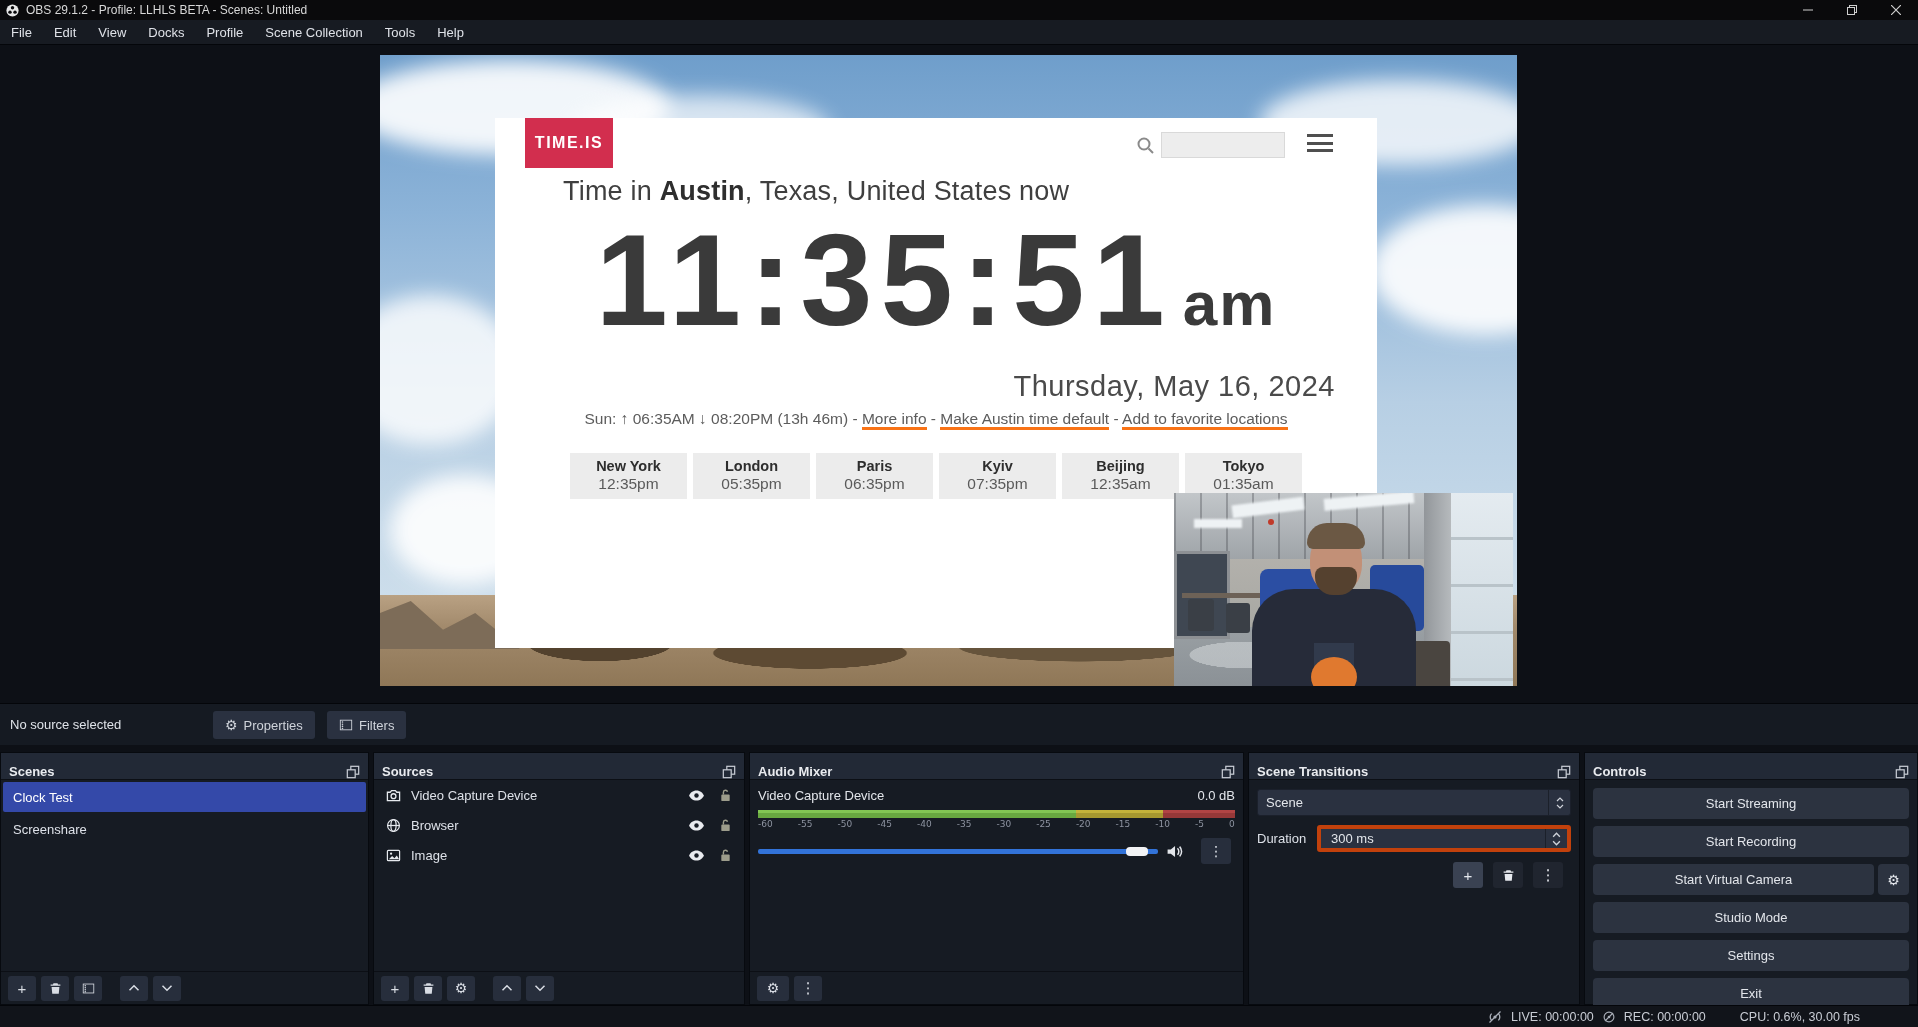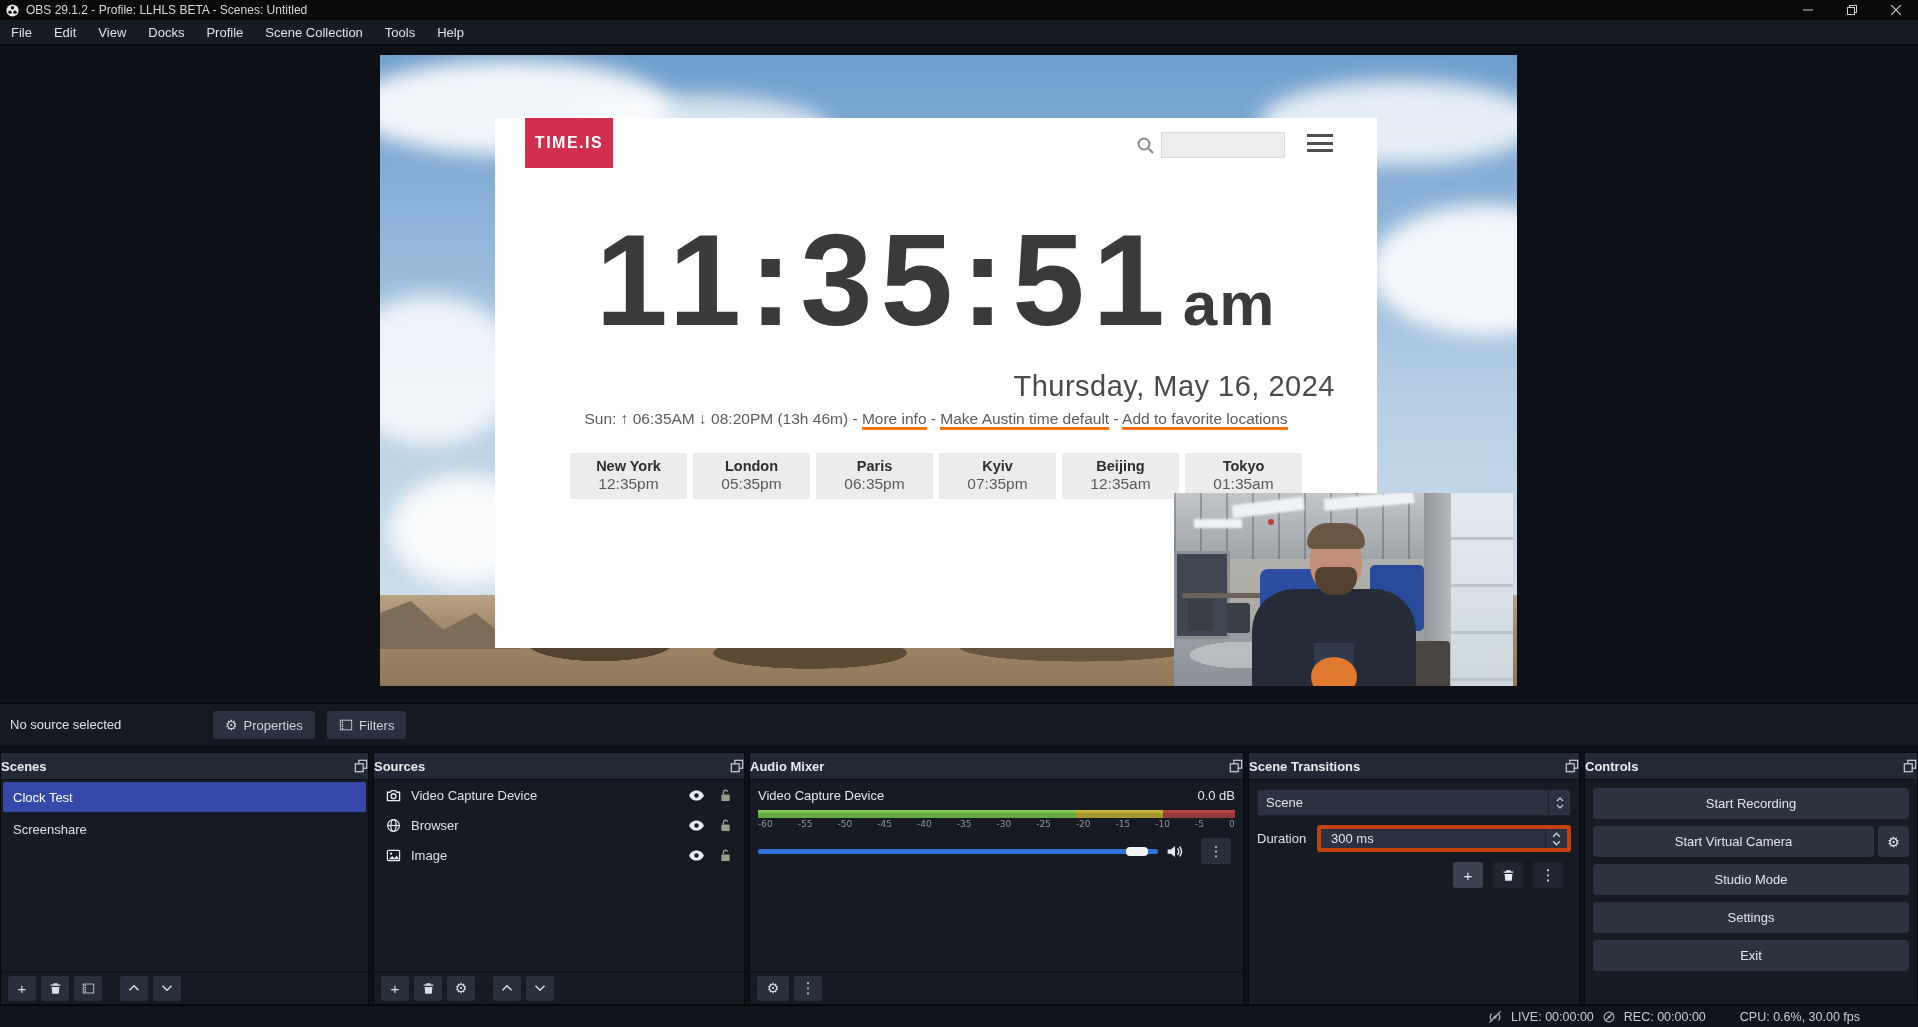--- a/index.html
+++ b/index.html
@@ -102,22 +102,22 @@
   .btn-props { left:213px; }
   .btn-filters { left:327px; }
 
   
   .panel { position:absolute; top:752px; height:253px; background:#161b23; border:1px solid #070a0f; }
   .p-scenes { left:0; width:369px; }
   .p-sources { left:373px; width:372px; }
   .p-mixer { left:749px; width:495px; }
   .p-trans { left:1248px; width:332px; }
   .p-controls { left:1584px; width:334px; }
-  .p-head { height:27px; background:#222936; border-bottom:1px solid #0c0f15; display:flex; align-items:center;
-            padding:0 0; }
+  .p-head { height:27px; background:#222936; border-bottom:1px solid #0c0f15; display:flex; align-items:flex-end;
+            padding:0 8px; }
   .p-title { font-size:13px; font-weight:bold; color:#e9ebef; }
   .p-pop { margin-left:auto; color:#c9cdd5; display:flex; }
 
   .list-item { height:30px; display:flex; align-items:center; padding:0 10px; font-size:13px; color:#dde1e8; margin:2px; border-radius:2px; }
   .list-item.selected { background:#3449a9; color:#fff; }
   .src-row { height:30px; display:flex; align-items:center; padding:0 12px; font-size:13px; color:#dde1e8; gap:10px; }
   .src-ic { display:flex; color:#e6e9ee; }
   .src-right { margin-left:auto; display:flex; align-items:center; gap:14px; }
   .eye { color:#e8eaee; display:flex; }
   .lock { color:#9c9c8b; display:flex; }
@@ -235,20 +235,21 @@
     <div class="page">
       <div class="ti-logo">TIME.IS</div>
       <div class="ti-search">
         <svg width="19" height="19" viewBox="0 0 19 19" fill="none" stroke="#8a8a8a" stroke-width="2">
           <circle cx="8" cy="8" r="5.5"></circle>
             <line x1="12.5" y1="12.5" x2="17" y2="17"></line>
           </svg>
         <div class="ti-input"></div>
       </div>
       <div class="ti-burger"></div>
+      <div class="ti-heading"><span>Time in </span><b>Austin</b><span>, Texas, United States now</span></div>
       <div class="ti-clock"><span class="ti-time">11:35:51</span><span class="ti-ampm">am</span></div>
       <div class="ti-date">Thursday, May 16, 2024</div>
       <div class="ti-sun"><span>Sun: ↑ 06:35AM ↓ 08:20PM (13h 46m)</span><span> - </span><span class="ti-link">More info</span><span> - </span><span class="ti-link">Make Austin time default</span><span> - </span><span class="ti-link">Add to favorite locations</span></div>
       <div class="ti-cities">
         <div class="ti-city">
           <div class="ti-city-name">New York</div>
           <div class="ti-city-time">12:35pm</div>
           </div>
         <div class="ti-city">
           <div class="ti-city-name">London</div>
@@ -578,20 +579,21 @@
     <div class="p-head">
       <span class="p-title">Controls</span>
       <span class="p-pop">
         <svg width="14" height="14" viewBox="0 0 16 16" fill="none" stroke="currentColor" stroke-width="1.4">
           <rect x="5.5" y="1.5" width="9" height="9"></rect>
             <rect x="1.5" y="5.5" width="9" height="9" fill="#222936"></rect>
           </svg>
       </span>
     </div>
     <div class="ctl-body">
+      <div class="ctl-btn">Start Streaming</div>
       <div class="ctl-btn">Start Recording</div>
       <div class="ctl-row">
         <div class="ctl-btn">Start Virtual Camera</div>
         <div class="ctl-gear">
           <span class="gearglyph">⚙</span>
           </div>
       </div>
       <div class="ctl-btn">Studio Mode</div>
       <div class="ctl-btn">Settings</div>
       <div class="ctl-btn">Exit</div>

